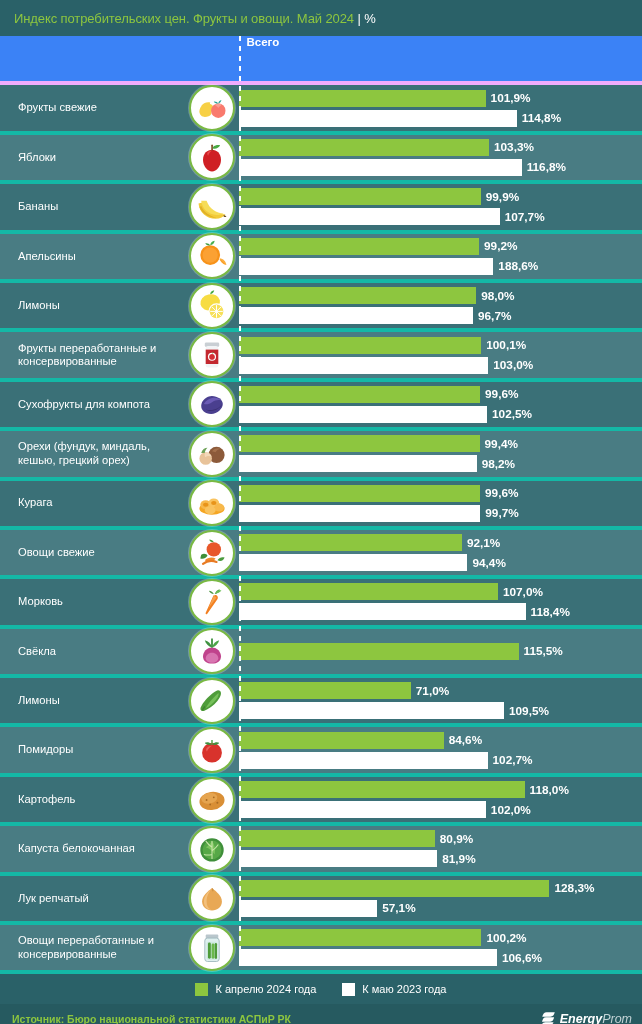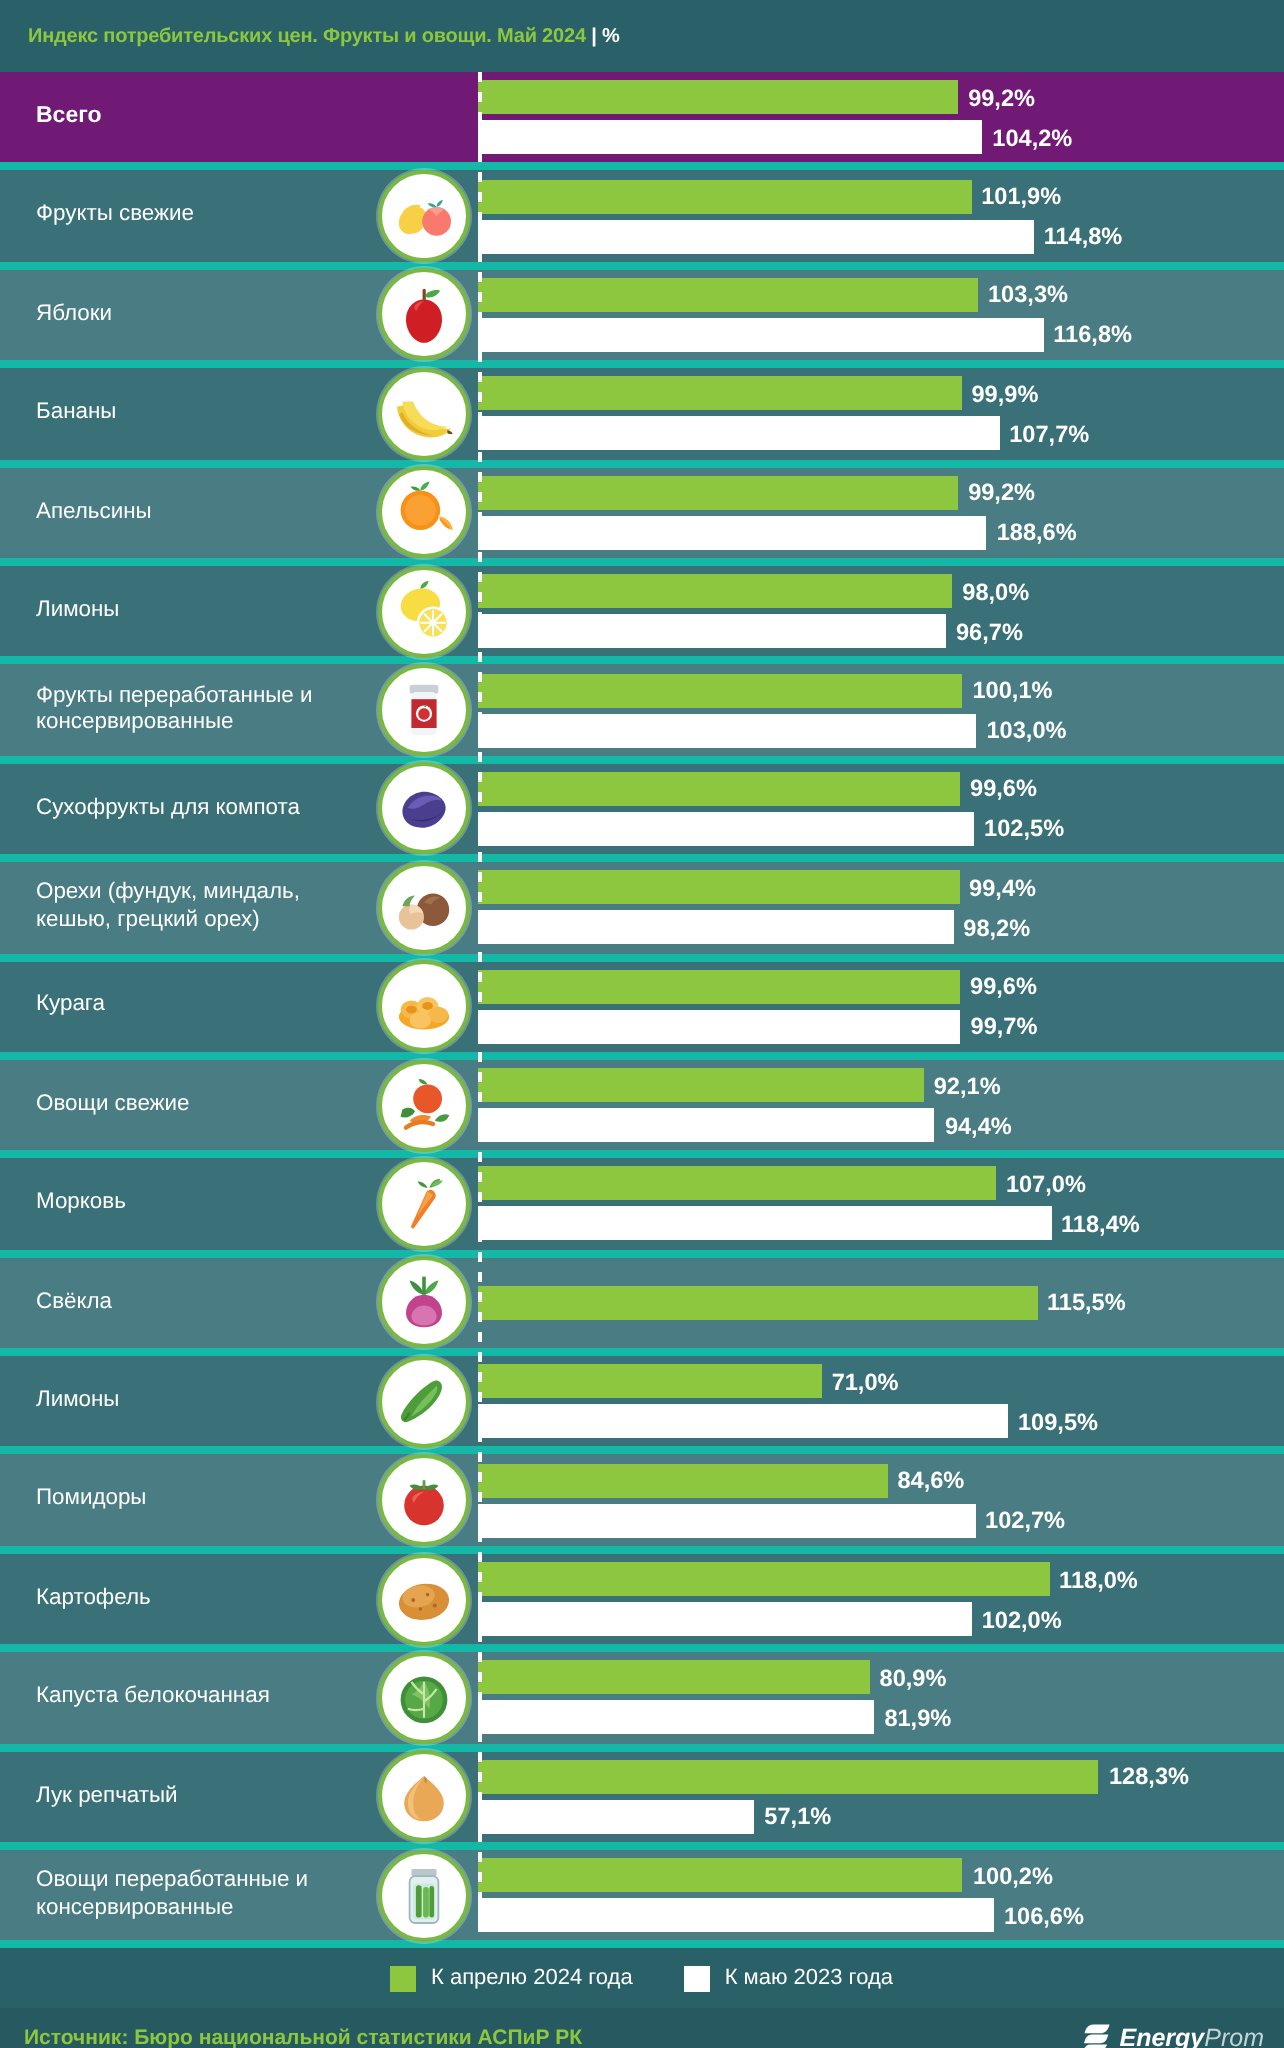--- a/index.html
+++ b/index.html
@@ -22,22 +22,22 @@
   
   .title-bar {
     height:36px;
     background:#2a6168;
     display:flex;
     align-items:center;
     padding-left:14px;
     flex:0 0 36px;
   }
   .title-text {
-    font-size:10px;
-    font-weight:bold;
+    font-size:13px;
+    font-weight:normal;
     letter-spacing:-0.1px;
     white-space:nowrap;
   }
   .title-green { color:#8dc63f; }
   .title-white { color:#ffffff; }
 
   
   .rows {
     flex:1 1 auto;
     display:flex;
@@ -49,22 +49,23 @@
     position:relative;
     display:flex;
     align-items:center;
     height:49.4px;
     flex:1 1 auto;
     border-bottom:4px solid #14b8a6;
     background:#3a7077;
   }
   .row.alt { background:#497c83; }
   .row.total {
-    background:#701a75;
-    border-bottom:4px solid #14b8a6;
+    background:#3b82f6;
+    border-bottom:4px solid #f0abfc;
+    flex-direction:column;
   }
 
   .row-label {
     width:185px;
     flex:0 0 185px;
     padding-left:18px;
     padding-right:4px;
     font-size:11.2px;
     line-height:13.5px;
     color:#ffffff;

